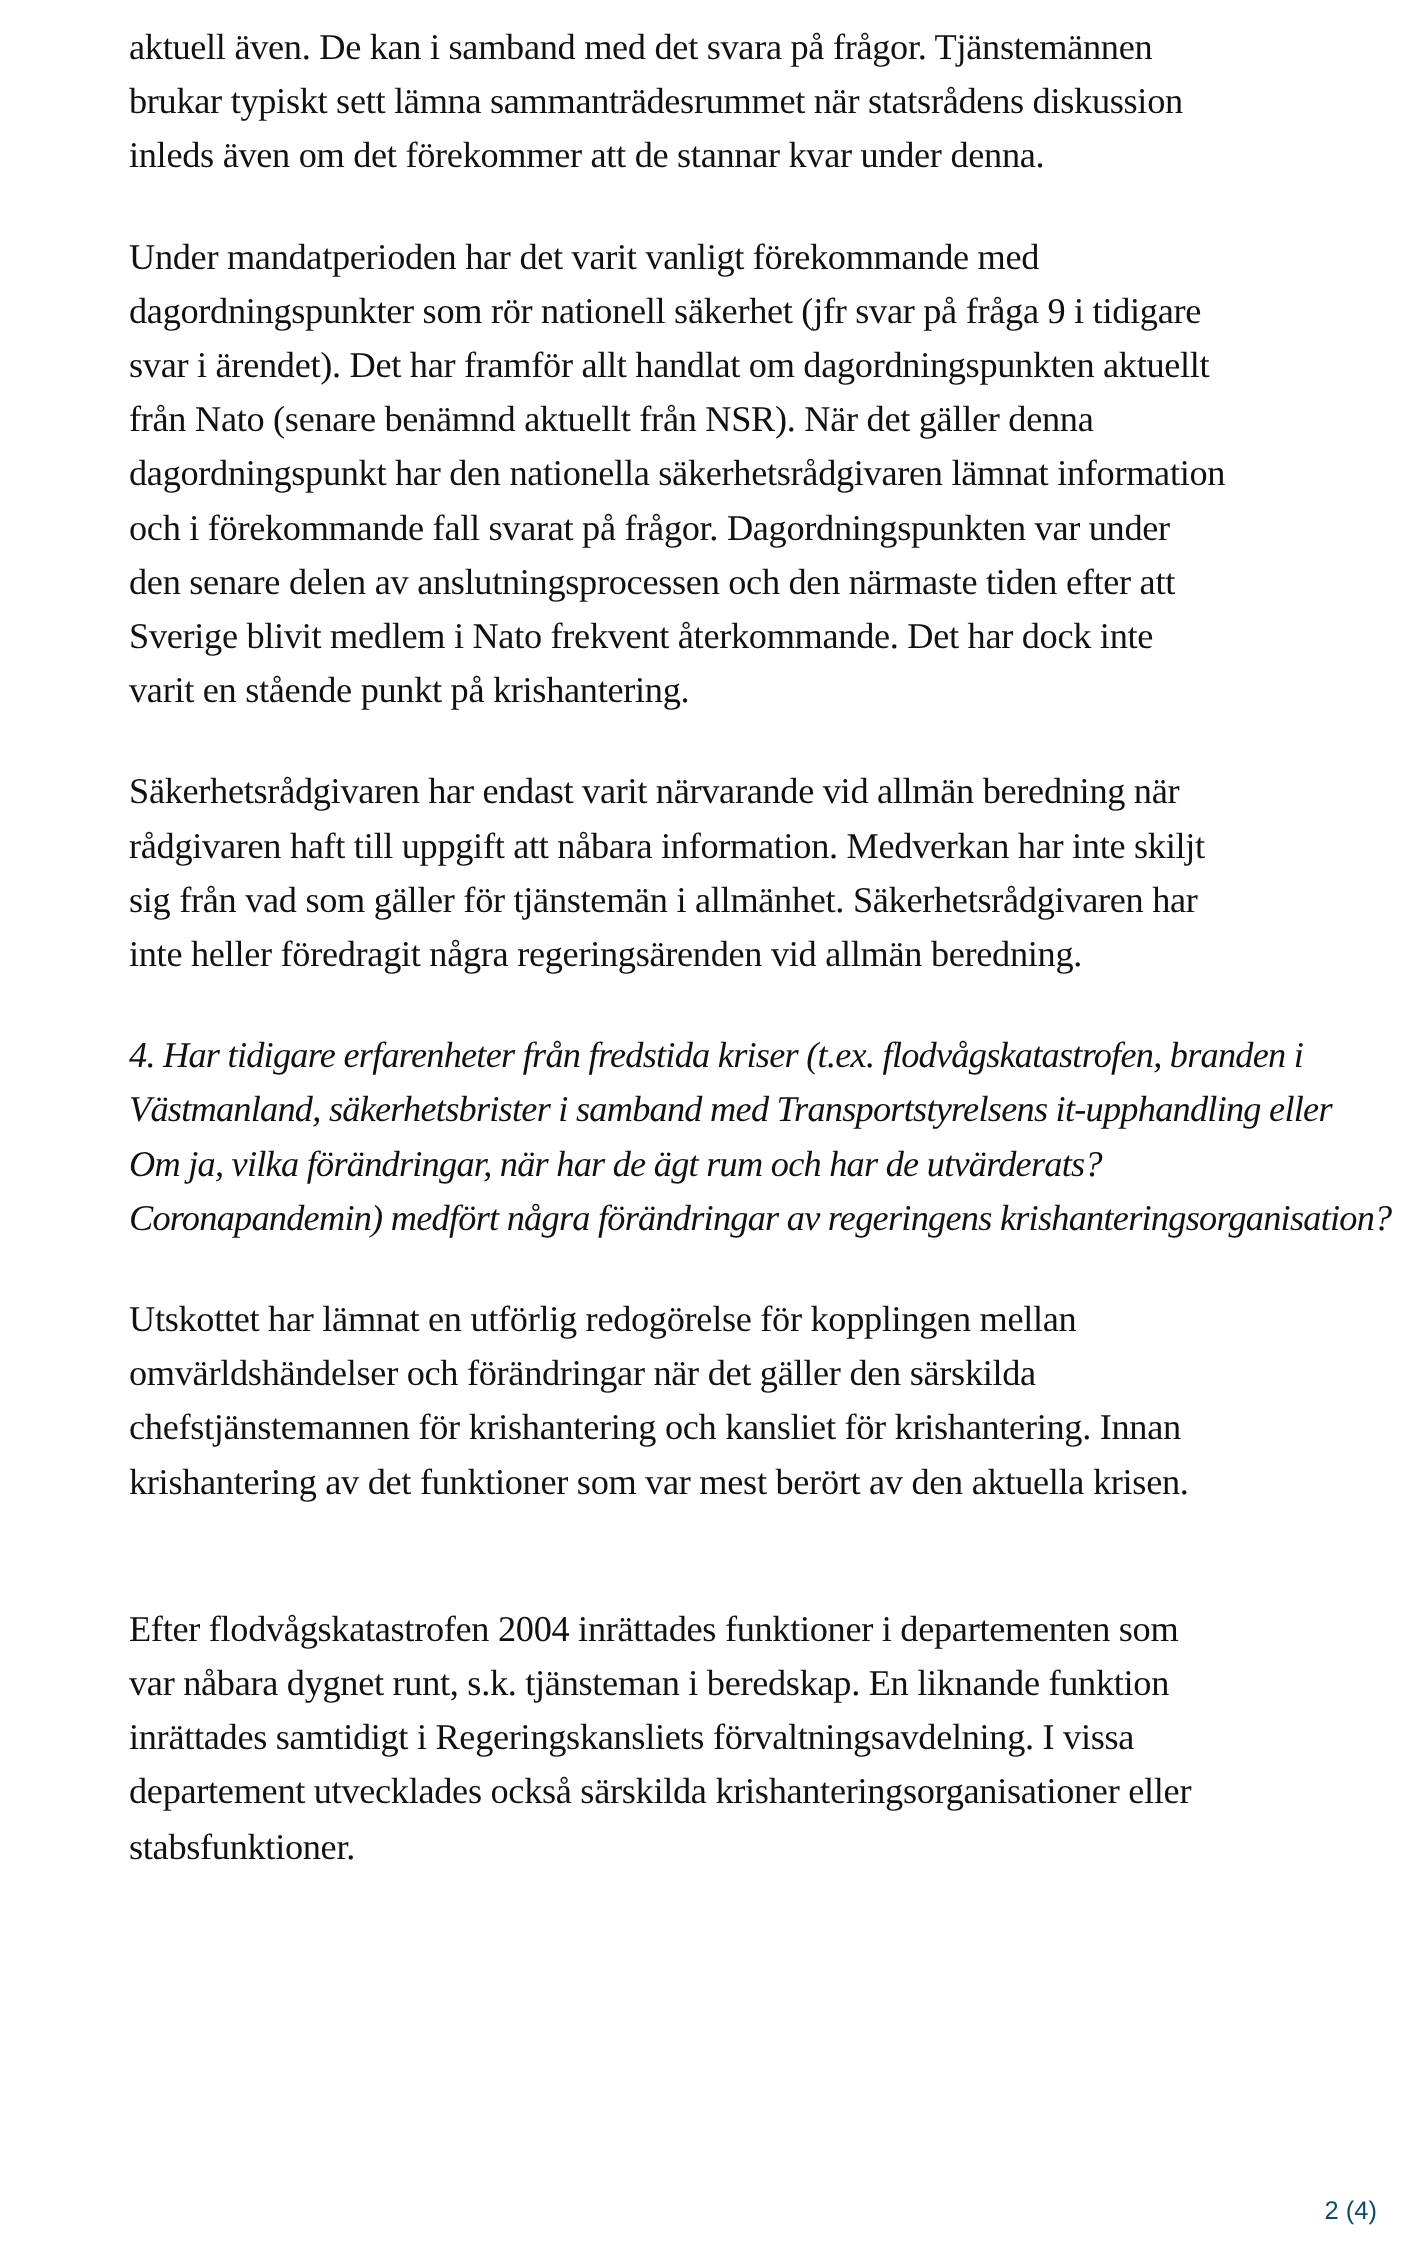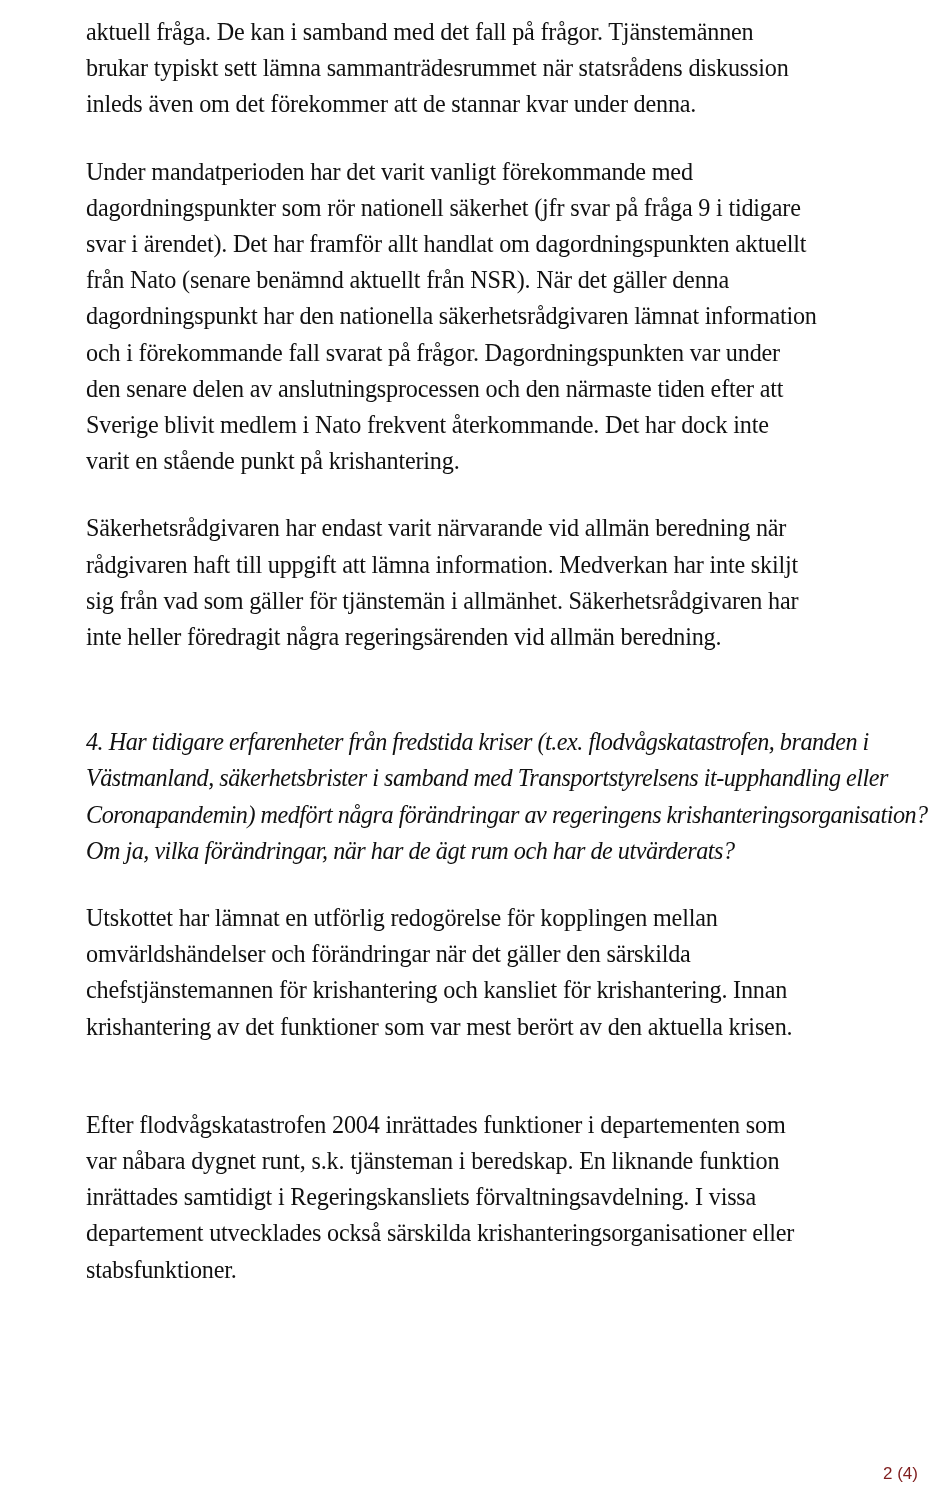--- a/index.html
+++ b/index.html
@@ -30,69 +30,68 @@
     }
     .line {
       display: block;
     }
     .gap {
       height: 31px;
     }
     .question {
       font-style: italic;
       letter-spacing: -0.5px;
-      margin-top: 38px;
     }
     .page-number {
       position: absolute;
       right: 27px;
       top: 1464px;
       font-family: "Liberation Sans", "DejaVu Sans", sans-serif;
       font-size: 17px;
-      color: #7f1d1d;
+      color: #0c4a6e;
     }
   </style>
 </head>
 <body>
 
 <div class="page">
 
   <p class="para">
-    <span class="line">aktuell fråga. De kan i samband med det fall på frågor. Tjänstemännen</span>
+    <span class="line">aktuell även. De kan i samband med det svara på frågor. Tjänstemännen</span>
     <span class="line">brukar typiskt sett lämna sammanträdesrummet när statsrådens diskussion</span>
     <span class="line">inleds även om det förekommer att de stannar kvar under denna.</span>
   </p>
   <div class="gap"></div>
 
   <p class="para">
     <span class="line">Under mandatperioden har det varit vanligt förekommande med</span>
     <span class="line">dagordningspunkter som rör nationell säkerhet (jfr svar på fråga 9 i tidigare</span>
     <span class="line">svar i ärendet). Det har framför allt handlat om dagordningspunkten aktuellt</span>
     <span class="line">från Nato (senare benämnd aktuellt från NSR). När det gäller denna</span>
     <span class="line">dagordningspunkt har den nationella säkerhetsrådgivaren lämnat information</span>
     <span class="line">och i förekommande fall svarat på frågor. Dagordningspunkten var under</span>
     <span class="line">den senare delen av anslutningsprocessen och den närmaste tiden efter att</span>
     <span class="line">Sverige blivit medlem i Nato frekvent återkommande. Det har dock inte</span>
     <span class="line">varit en stående punkt på krishantering.</span>
   </p>
   <div class="gap"></div>
 
   <p class="para">
     <span class="line">Säkerhetsrådgivaren har endast varit närvarande vid allmän beredning när</span>
-    <span class="line">rådgivaren haft till uppgift att lämna information. Medverkan har inte skiljt</span>
+    <span class="line">rådgivaren haft till uppgift att nåbara information. Medverkan har inte skiljt</span>
     <span class="line">sig från vad som gäller för tjänstemän i allmänhet. Säkerhetsrådgivaren har</span>
     <span class="line">inte heller föredragit några regeringsärenden vid allmän beredning.</span>
   </p>
   <div class="gap"></div>
 
   <p class="para question">
     <span class="line">4. Har tidigare erfarenheter från fredstida kriser (t.ex. flodvågskatastrofen, branden i</span>
     <span class="line">Västmanland, säkerhetsbrister i samband med Transportstyrelsens it-upphandling eller</span>
+    <span class="line">Om ja, vilka förändringar, när har de ägt rum och har de utvärderats?</span>
     <span class="line">Coronapandemin) medfört några förändringar av regeringens krishanteringsorganisation?</span>
-    <span class="line">Om ja, vilka förändringar, när har de ägt rum och har de utvärderats?</span>
   </p>
   <div class="gap"></div>
 
   <p class="para">
     <span class="line">Utskottet har lämnat en utförlig redogörelse för kopplingen mellan</span>
     <span class="line">omvärldshändelser och förändringar när det gäller den särskilda</span>
     <span class="line">chefstjänstemannen för krishantering och kansliet för krishantering. Innan</span>
     <span class="line">krishantering av det funktioner som var mest berört av den aktuella krisen.</span>
   </p>
   <div class="gap"></div>

